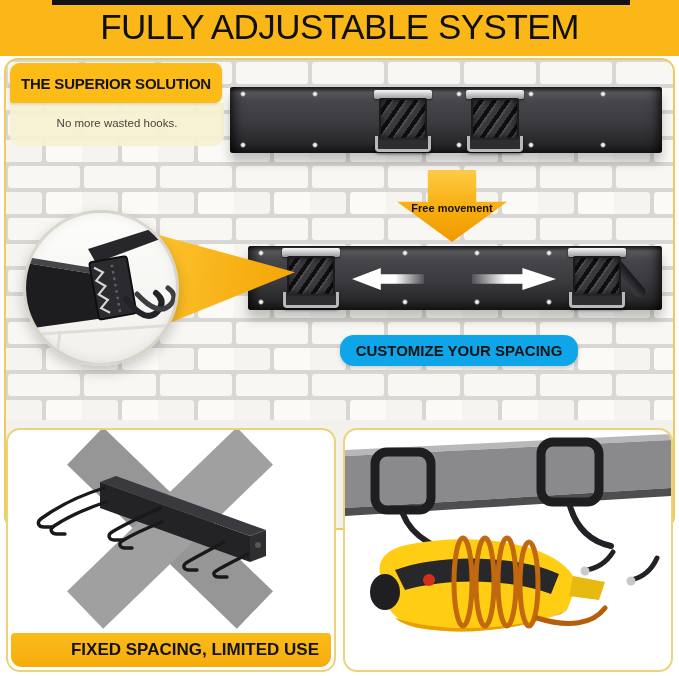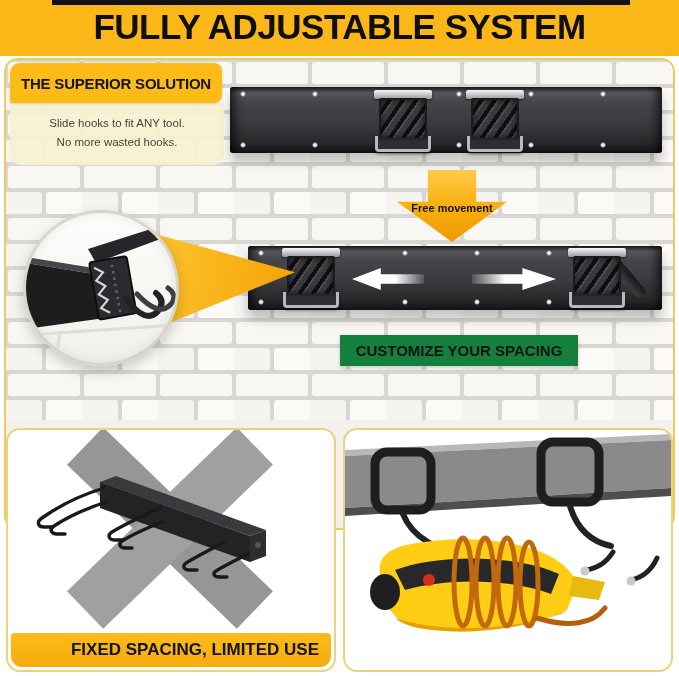--- a/index.html
+++ b/index.html
@@ -5,21 +5,21 @@
   * { box-sizing: border-box; margin: 0; padding: 0; }
   html,body { background:#ffffff; }
   body { width:679px; height:676px; font-family:"Liberation Sans", sans-serif; }
 
   .page { position:relative; width:679px; height:676px; background:#fff; overflow:hidden; }
 
   
   .banner { position:absolute; left:0; top:0; width:679px; height:56px; background:#FBB717; }
   .banner-topbar { position:absolute; left:52px; top:0; width:578px; height:5px; background:#121212; }
   .banner-title { position:absolute; left:0; right:0; top:7px; text-align:center;
-                  font-size:35px; font-weight:700; letter-spacing:-0.5px; color:#0f0f0f; white-space:nowrap; }
+                  font-size:35px; font-weight:400; letter-spacing:-0.5px; color:#0f0f0f; white-space:nowrap; }
 
   
   .main-panel { position:absolute; left:4px; top:58px; width:671px; height:472px;
                 border:2px solid #EFCB5C; border-radius:14px; overflow:hidden; background:#f2f1ed; }
   .brick-bg { position:absolute; left:0; top:0; z-index:0; }
 
   .superior-label { position:absolute; left:4px; top:3px; width:212px; height:40px; z-index:3;
                     background:#FCBB16; border-radius:10px 8px 8px 2px;
                     display:flex; align-items:center; justify-content:center;
                     font-size:15px; font-weight:800; letter-spacing:-0.2px; color:#141414; white-space:nowrap;
@@ -84,21 +84,21 @@
   
   .warrow { position:absolute; height:22px; z-index:4; }
   .warrow.left  { left:104px; top:22px; width:72px;
                   background:linear-gradient(90deg,#ffffff 60%, rgba(255,255,255,0.12));
                   clip-path:polygon(0 50%, 40% 0, 40% 28%, 100% 28%, 100% 72%, 40% 72%, 40% 100%); }
   .warrow.right { left:224px; top:22px; width:84px;
                   background:linear-gradient(270deg,#ffffff 60%, rgba(255,255,255,0.12));
                   clip-path:polygon(100% 50%, 60% 0, 60% 28%, 0 28%, 0 72%, 60% 72%, 60% 100%); }
 
   .customize-label { position:absolute; left:334px; top:275px; width:238px; height:31px; z-index:4;
-                     background:#15803d; border-radius:0; display:flex; align-items:center; justify-content:center;
+                     background:#0ea5e9; border-radius:14px; display:flex; align-items:center; justify-content:center;
                      font-size:15px; font-weight:800; color:#131313; white-space:nowrap;
                      box-shadow:0 2px 4px rgba(0,0,0,0.18); }
 
   
   .bottom-panel { position:absolute; top:428px; width:330px; height:244px; z-index:1;
                   background:#ffffff; border:2px solid #EDD27E; border-radius:14px; overflow:hidden; }
   .bp-left  { left:6px; }
   .bp-right { left:343px; }
   .bp-art { position:absolute; left:0; top:0; }
   .bp-caption { position:absolute; left:3px; right:3px; bottom:3px; height:34px;
@@ -127,21 +127,20 @@
           <rect x="-36" y="28" width="72" height="22" rx="3" fill="#f5f4f1"></rect>
           <rect x="40" y="28" width="72" height="22" rx="3" fill="#fbfaf7"></rect>
         </pattern>
       </defs>
       <rect width="667" height="360" fill="url(#bricks)"></rect>
     </svg>
 
     <div class="superior-label">THE SUPERIOR SOLUTION</div>
 
     <div class="solution-text">
-      <div>Slide hooks to fit ANY tool.</div>
       <div>No more wasted hooks.</div>
     </div>
 
     <div class="rail rail-top">
       <div class="screw-row top"></div>
       <div class="screw-row bot"></div>
       <div class="slide-hook h1">
         <div class="sh-top"></div>
         <div class="sh-plate"></div>
         <div class="sh-bottom"></div>

